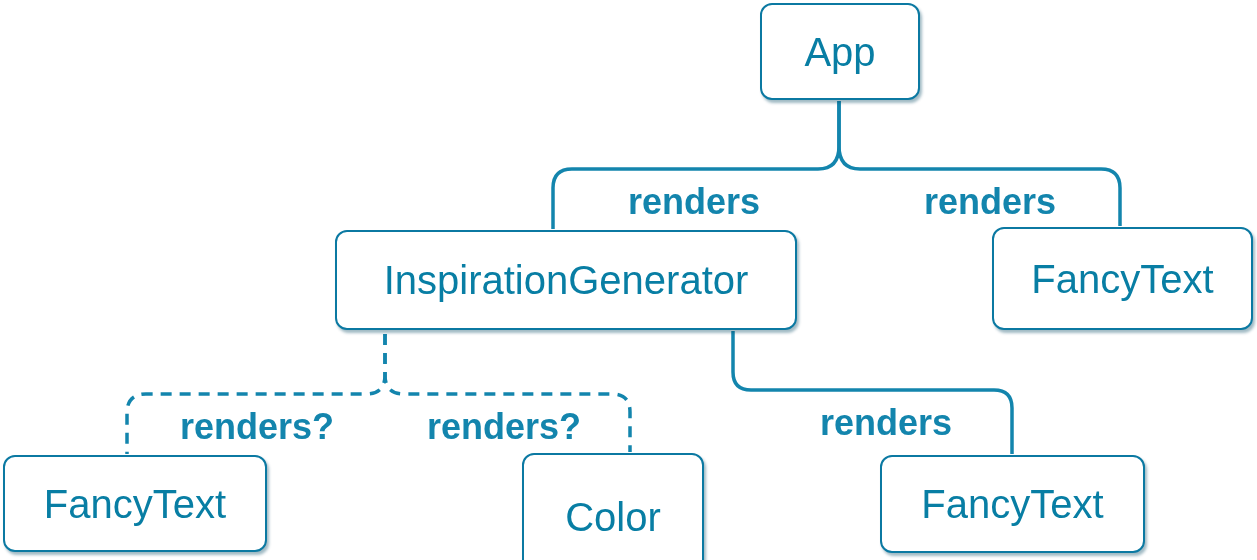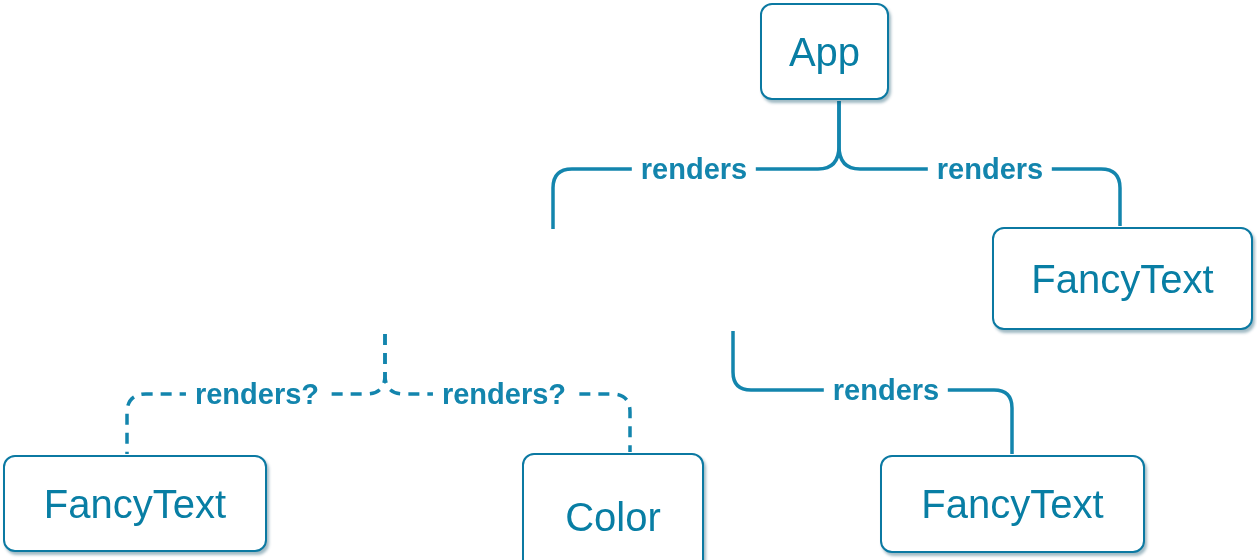--- a/index.html
+++ b/index.html
@@ -38,37 +38,38 @@
     background: #ffffff;
     border: 2.5px solid #0b79a2;
     border-radius: 12px;
     box-shadow: 2px 3px 3px rgba(9, 74, 99, 0.38);
     color: #087ea4;
     font-size: 40px;
     font-weight: 500;
     line-height: 1;
     box-sizing: border-box;
   }
-  .node-app        { left: 760px;  top: 3px;   width: 129px; height: 97px;  }
+  .node-app        { left: 760px;  top: 3px;   width: 160px; height: 97px;  }
   .node-insp       { left: 335px;  top: 230px; width: 462px; height: 100px; }
   .node-fancy-top  { left: 992px;  top: 227px; width: 261px; height: 103px; }
   .node-fancy-bot  { left: 3px;    top: 455px; width: 264px; height: 97px;  }
   .node-color      { left: 522px;  top: 453px; width: 182px; height: 128px; }
   .node-copyright  { left: 880px;  top: 455px; width: 265px; height: 98px;  }
 
   .edge-label {
     position: absolute;
     transform: translate(-50%, -50%);
     background: #ffffff;
     padding: 2px 9px;
     color: #1385ad;
-    font-size: 29px;
+    font-size: 36px;
     font-weight: 700;
     line-height: 1;
     white-space: nowrap;
+    margin-top: 33px;
   }
   .lbl-renders-top-left  { left: 694px;  top: 169px; }
   .lbl-renders-top-right { left: 990px;  top: 169px; }
   .lbl-renders-mid       { left: 886px;  top: 390px; }
   .lbl-renders-q-left    { left: 257px;  top: 394px; }
   .lbl-renders-q-right   { left: 504px;  top: 394px; }
 </style>
 </head>
 <body>
 
@@ -79,20 +80,23 @@
     <path d="M 839 101 L 839 146 Q 839 169 860 169 L 1101 169 Q 1120 169 1120 188 L 1120 226"></path>
     <path d="M 733 331 L 733 372 Q 733 390 751 390 L 994 390 Q 1012 390 1012 408 L 1012 454"></path>
     <path class="dashed" d="M 385 334 L 385 375 Q 385 394 366 394 L 146 394 Q 127 394 127 413 L 127 454"></path>
     <path class="dashed" d="M 385 334 L 385 375 Q 385 394 404 394 L 612 394 Q 630 394 630 412 L 630 452"></path>
   </svg>
 
   <div class="node node-app">
     <span>App</span>
   </div>
 
+  <div class="node node-insp">
+    <span>InspirationGenerator</span>
+  </div>
 
   <div class="node node-fancy-top">
     <span>FancyText</span>
   </div>
 
   <div class="node node-fancy-bot">
     <span>FancyText</span>
   </div>
 
   <div class="node node-color">

